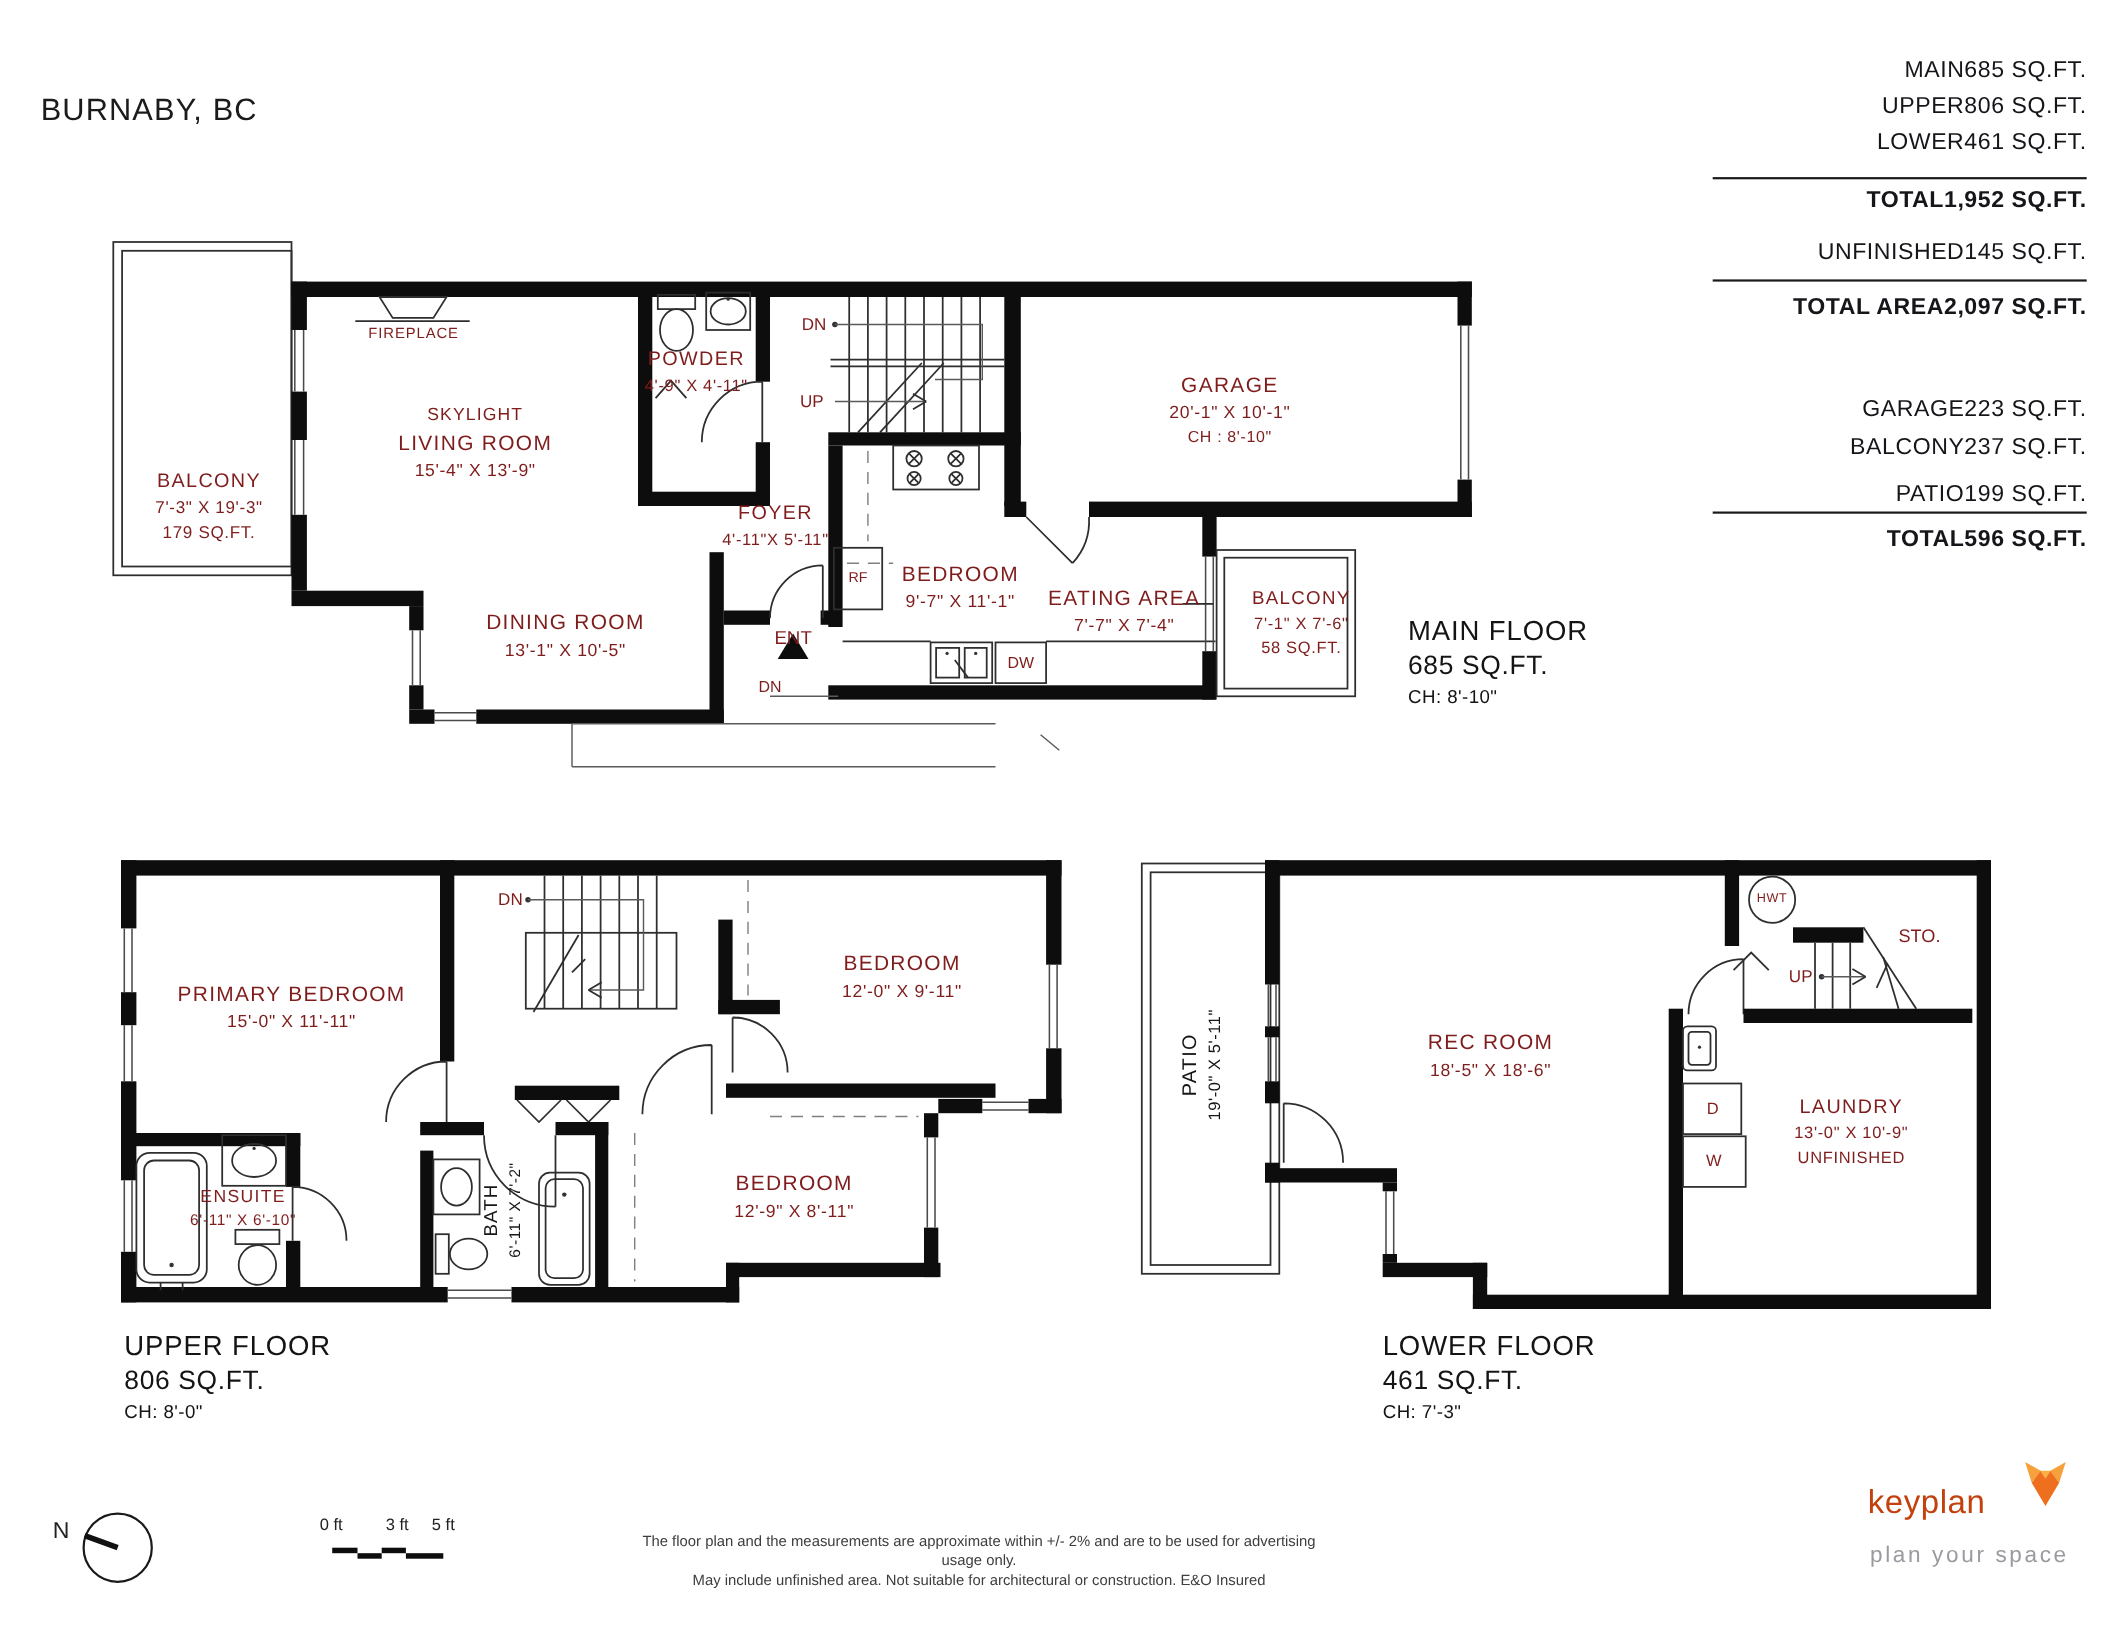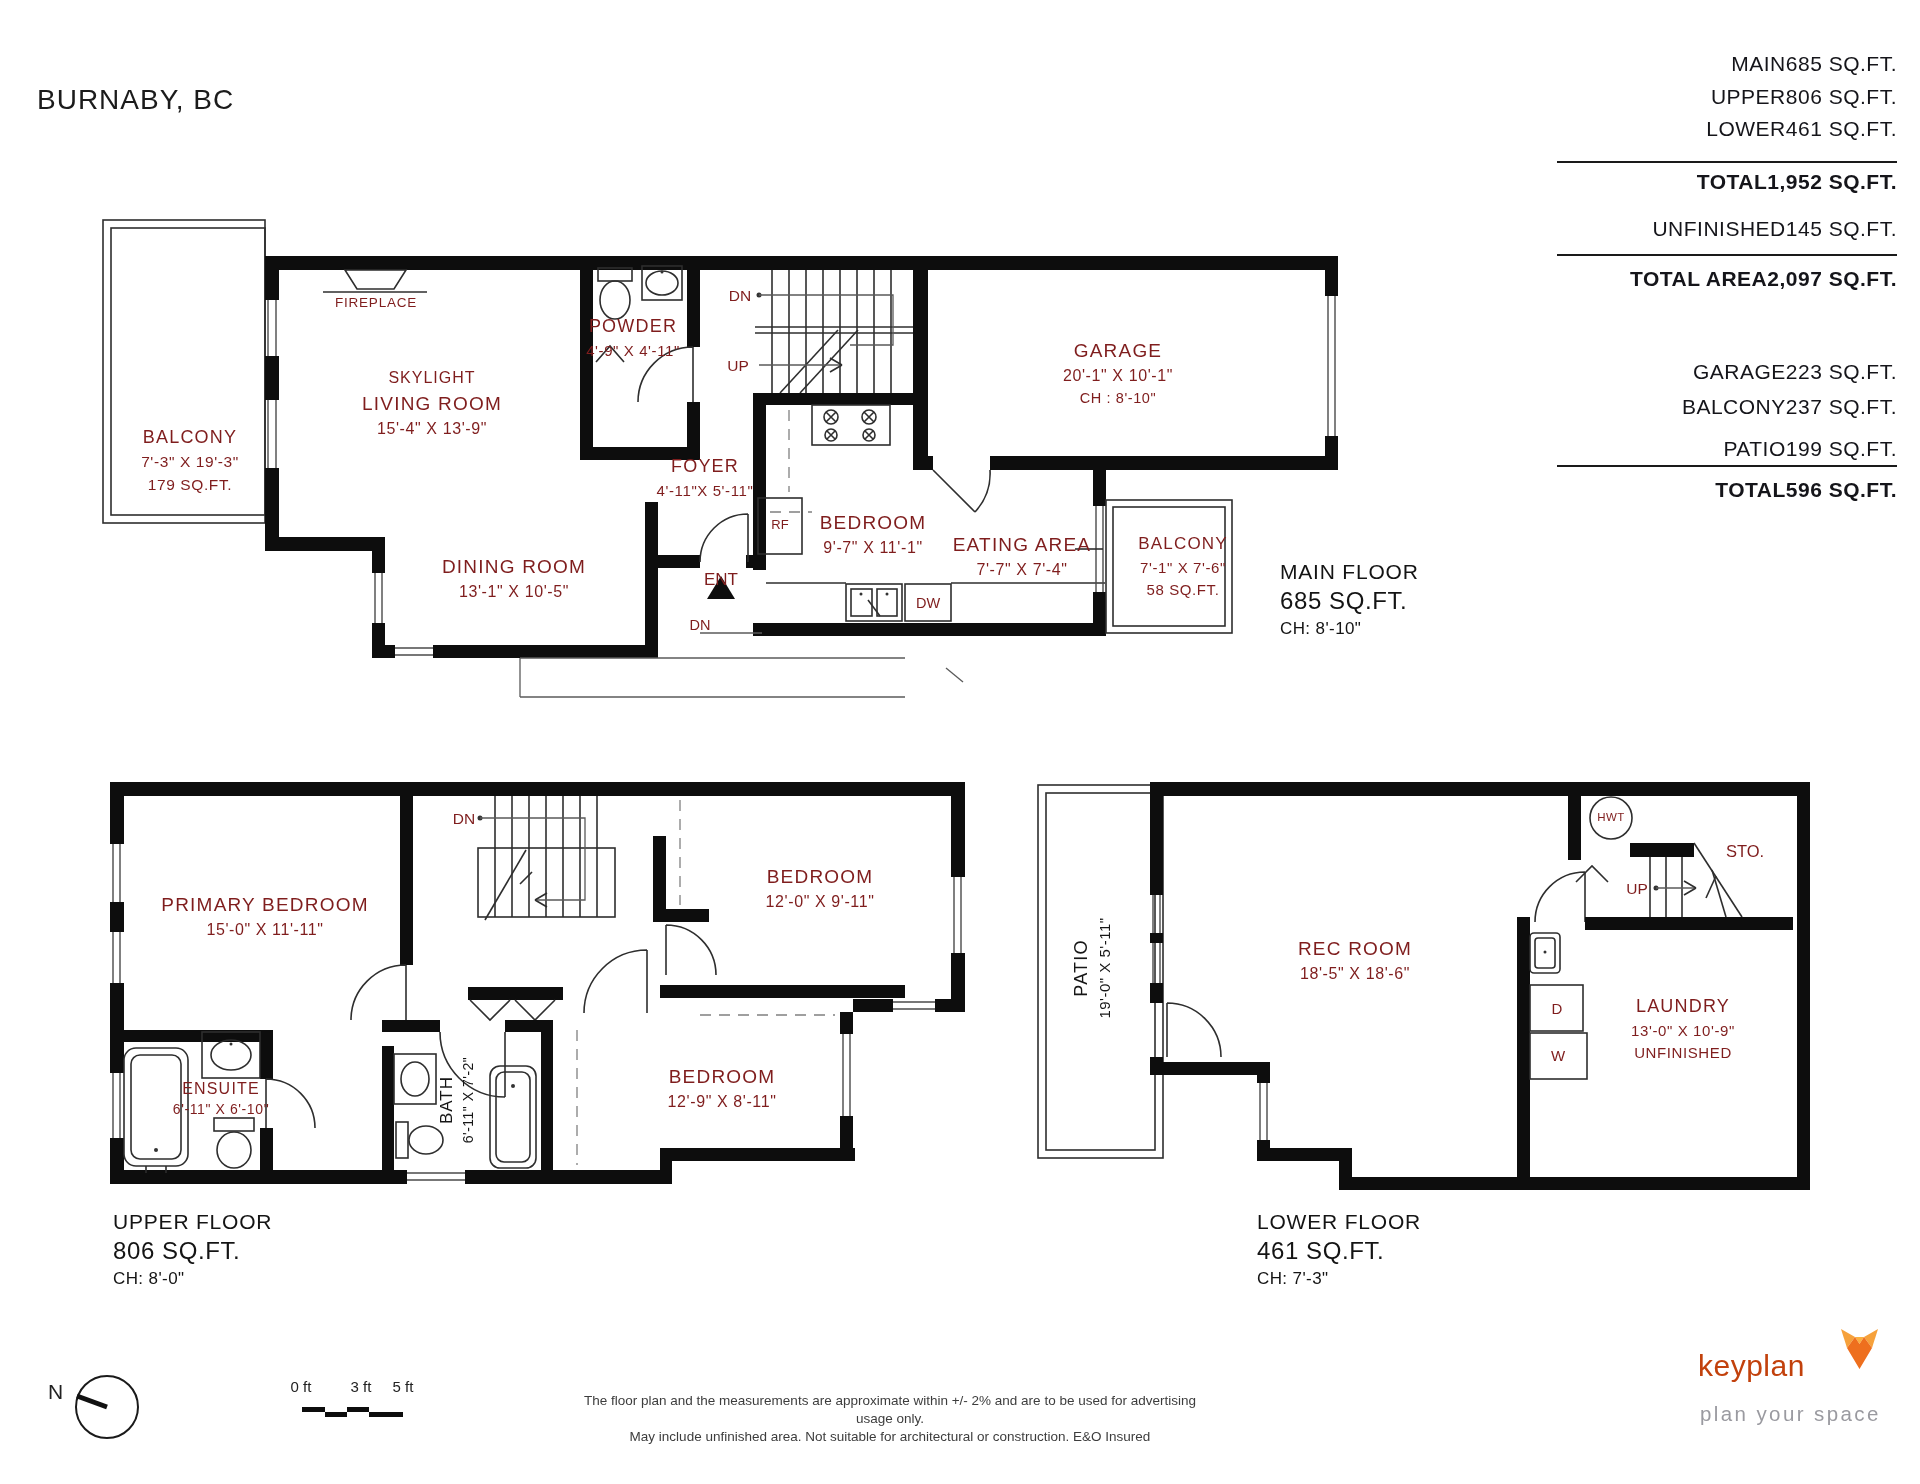--- a/index.html
+++ b/index.html
@@ -16,21 +16,21 @@
   
   .abs{position:absolute;}
   .lbl{position:absolute;transform:translateX(-50%);text-align:center;white-space:nowrap;color:#7f1d1d;}
   .l1{font-size:18.5px;letter-spacing:1.2px;}
   .l2{font-size:15.5px;letter-spacing:0.6px;margin-top:5px;}
   .l3{font-size:15.5px;letter-spacing:0.6px;margin-top:5px;}
   .vert{position:absolute;transform:translate(-50%,-50%) rotate(-90deg);text-align:center;white-space:nowrap;color:#161616;}
   .title{position:absolute;left:36px;top:33px;font-size:43px;font-weight:bold;letter-spacing:1px;color:#121212;}
   .subtitle{position:absolute;left:37px;top:84px;font-size:28px;letter-spacing:1px;color:#1b1b1b;}
   .floorlbl{position:absolute;color:#141414;}
-  .fl1{font-size:21px;letter-spacing:0.8px;}
+  .fl1{font-size:25px;letter-spacing:0.8px;}
   .fl2{font-size:24px;letter-spacing:0.6px;margin-top:3px;}
   .fl3{font-size:17px;letter-spacing:0.4px;margin-top:4px;}
   
   .atable{position:absolute;left:1557px;top:40px;width:340px;height:480px;font-size:21px;color:#15151a;}
   .arow{position:absolute;left:0;right:0;display:flex;justify-content:flex-end;letter-spacing:0.5px;}
   .arow .val{text-align:right;}
   .bold{font-weight:bold;}
   .adiv{position:absolute;left:0;right:0;border-top:2px solid #1a1a1a;}
   
   .scale-lbl{position:absolute;transform:translateX(-50%);font-size:15px;color:#222;}

